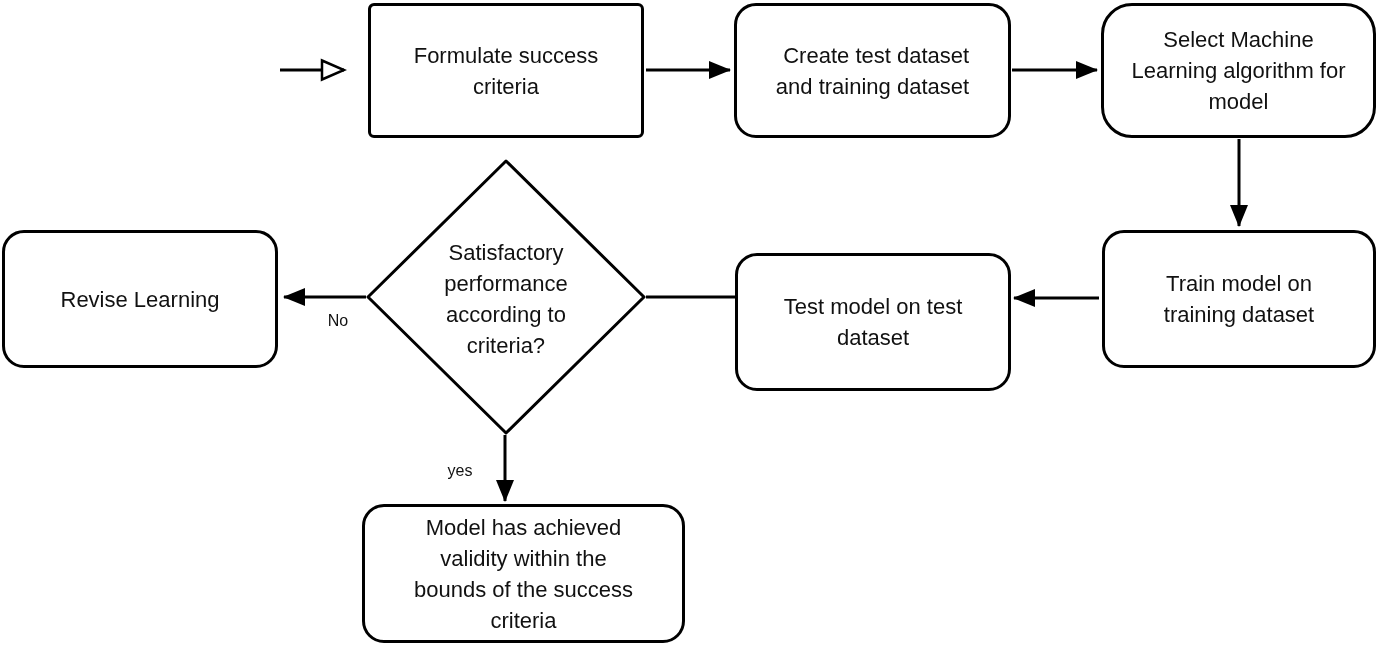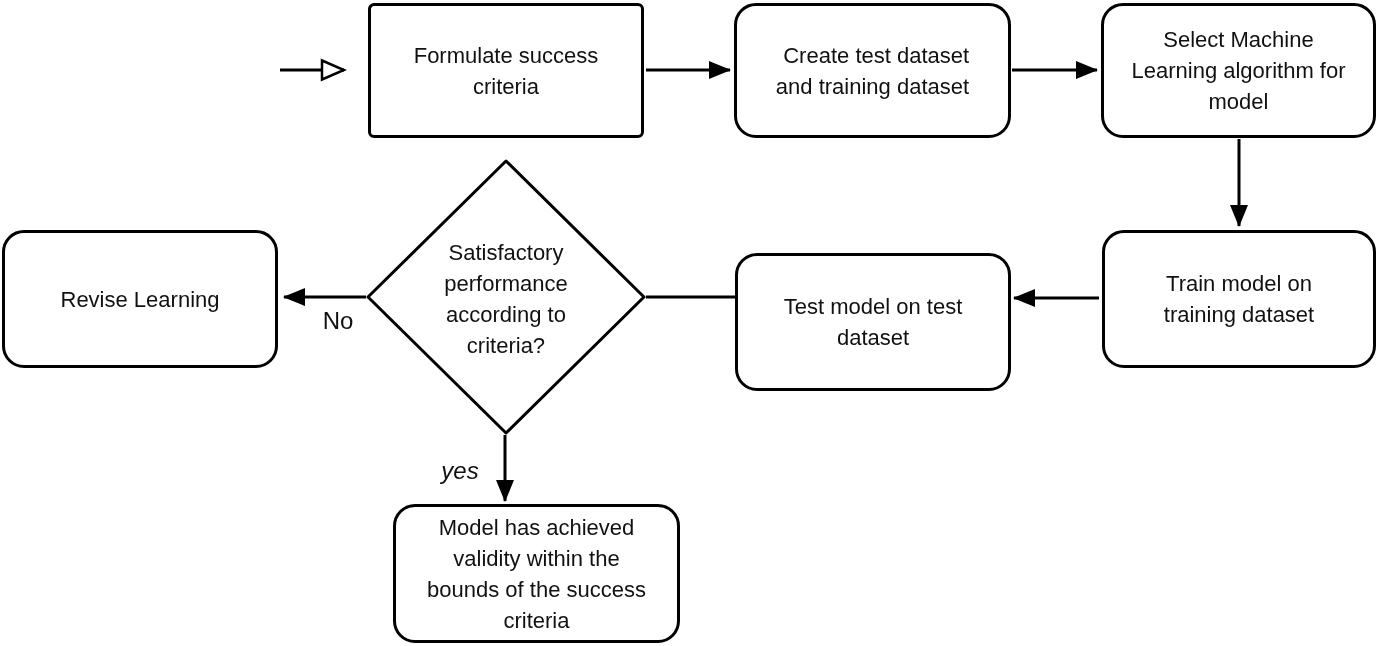--- a/index.html
+++ b/index.html
@@ -41,37 +41,37 @@
     color: #111111;
   }
   .decision-label {
     position: absolute;
     display: flex;
     justify-content: center;
     text-align: center;
   }
   .edge-label {
     position: absolute;
-    font-size: 24px;
+    font-size: 16px;
     line-height: 28px;
     color: #111111;
     text-align: center;
   }
   
   .n-existing  { left: 2px;    top: 3px;   width: 276px; height: 135px; }
   .n-formulate { left: 368px;  top: 3px;   width: 276px; height: 135px; border-radius: 6px; }
   .n-create    { left: 734px;  top: 3px;   width: 277px; height: 135px; text-align: right; }
-  .n-select    { left: 1101px; top: 3px;   width: 275px; height: 135px; padding: 12px 3px; }
+  .n-select    { left: 1101px; top: 3px;   width: 275px; height: 135px; padding: 12px 3px; border-radius: 31px; }
   .n-train     { left: 1102px; top: 230px; width: 274px; height: 138px; }
   .n-test      { left: 735px;  top: 230px; width: 276px; height: 138px; margin-top: 23px; }
   .n-revise    { left: 2px;    top: 230px; width: 276px; height: 138px; }
-  .n-valid     { left: 362px;  top: 504px; width: 287px; height: 139px; margin-left: 31px; }
+  .n-valid     { left: 362px;  top: 504px; width: 323px; height: 139px; }
   .d-label     { left: 386px;  top: 237px; width: 240px; height: 124px; }
   .l-no        { left: 308px;  top: 307px; width: 60px; }
-  .l-yes       { left: 428px;  top: 457px; width: 64px; font-style: italic; }
+  .l-yes       { left: 428px;  top: 457px; width: 64px; }
 </style>
 </head>
 <body>
 
 <div class="canvas">
 
   <svg class="edges" viewBox="0 0 1380 646" xmlns="http://www.w3.org/2000/svg">
     <defs>
       <marker id="mf" markerUnits="userSpaceOnUse" markerWidth="24" markerHeight="20" refX="22" refY="10" orient="auto">
         <path d="M1,1 L23,10 L1,19 Z" fill="#000000"></path>

